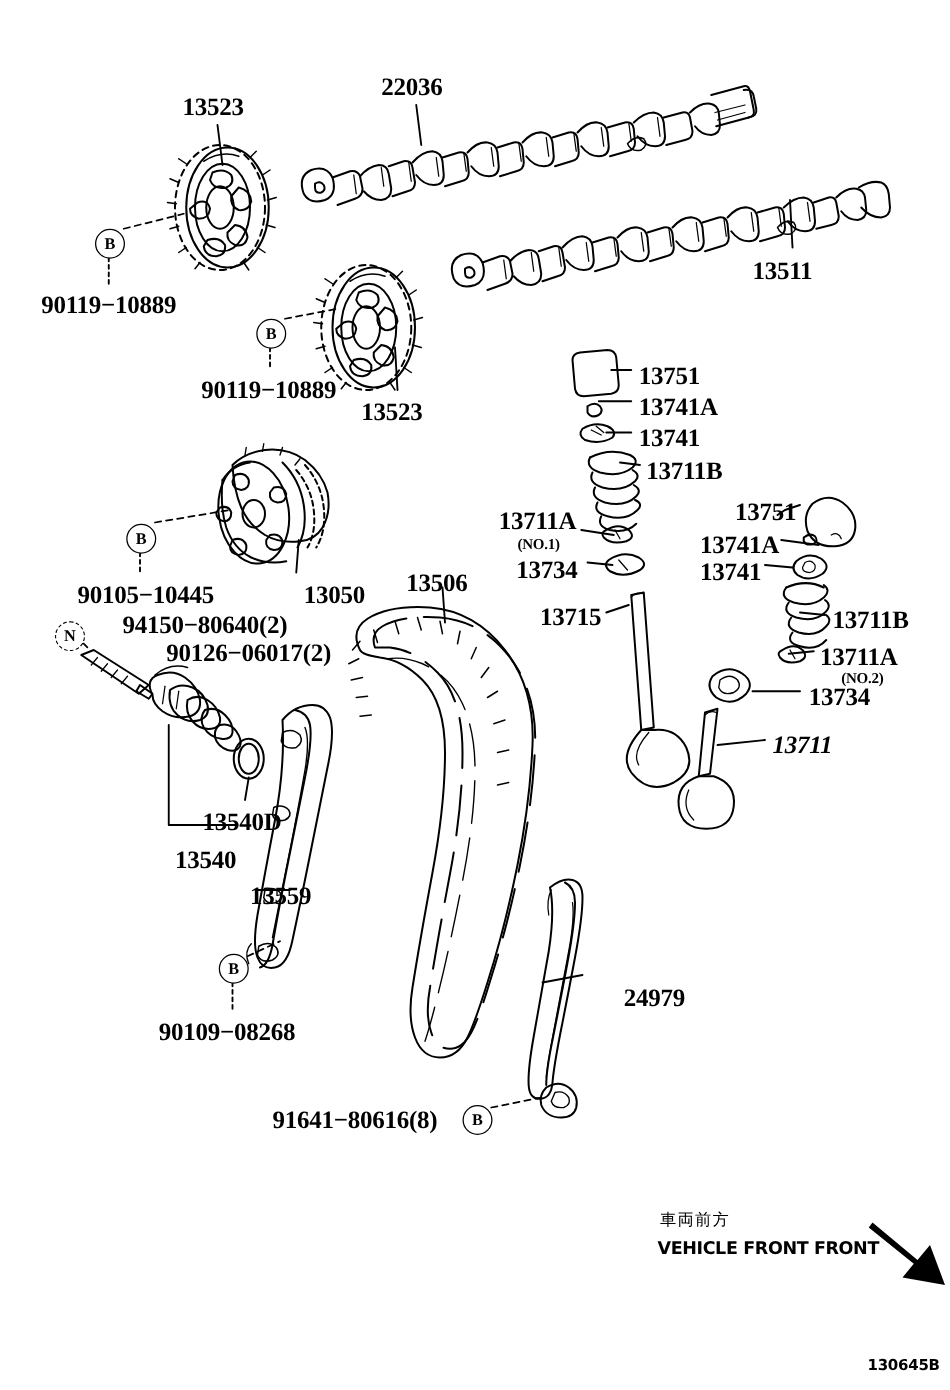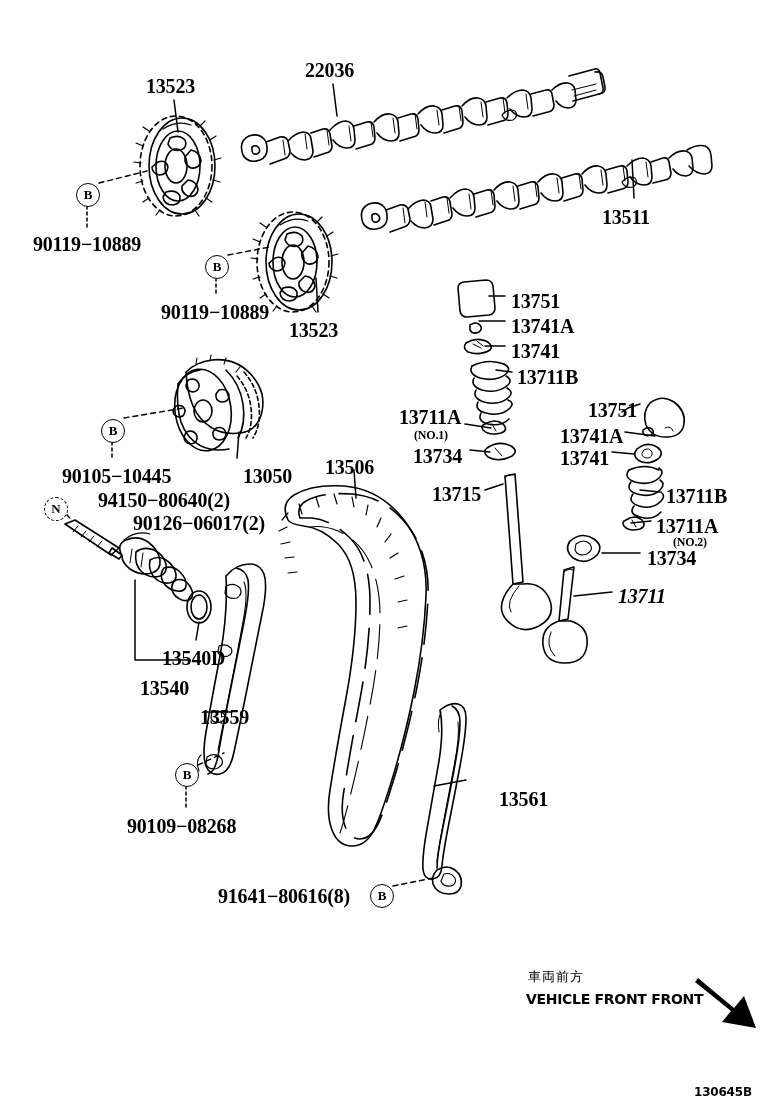--- a/index.html
+++ b/index.html
@@ -381,21 +381,21 @@
 <div class="lbl s20" style="left:98px;top:490px;">94150−80640(2)</div>
 <div class="cmark dashed" style="left:44px;top:497px;">N</div>
 <div class="lbl s20" style="left:133px;top:513px;">90126−06017(2)</div>
 
 <div class="lbl s20" style="left:325px;top:457px;">13506</div>
 <div class="lbl s20" style="left:162px;top:648px;">13540D</div>
 <div class="lbl s20" style="left:140px;top:678px;">13540</div>
 <div class="lbl s20" style="left:156px;top:707px;margin-left:44px;">13559</div>
 <div class="lbl s20" style="left:127px;top:816px;">90109−08268</div>
 <div class="cmark" style="left:175px;top:763px;">B</div>
-<div class="lbl s20" style="left:499px;top:789px;">13561</div>
+<div class="lbl s20" style="left:499px;top:789px;">24979</div>
 <div class="lbl s20" style="left:218px;top:886px;">91641−80616(8)</div>
 <div class="cmark" style="left:370px;top:884px;">B</div>
 
 <div class="lbl s20" style="left:511px;top:291px;">13751</div>
 <div class="lbl s20" style="left:511px;top:316px;">13741A</div>
 <div class="lbl s20" style="left:511px;top:341px;">13741</div>
 <div class="lbl s20" style="left:517px;top:367px;">13711B</div>
 <div class="lbl s20" style="left:399px;top:407px;">13711A</div>
 <div class="lbl s13" style="left:414px;top:429px;">(NO.1)</div>
 <div class="lbl s20" style="left:413px;top:446px;">13734</div>

